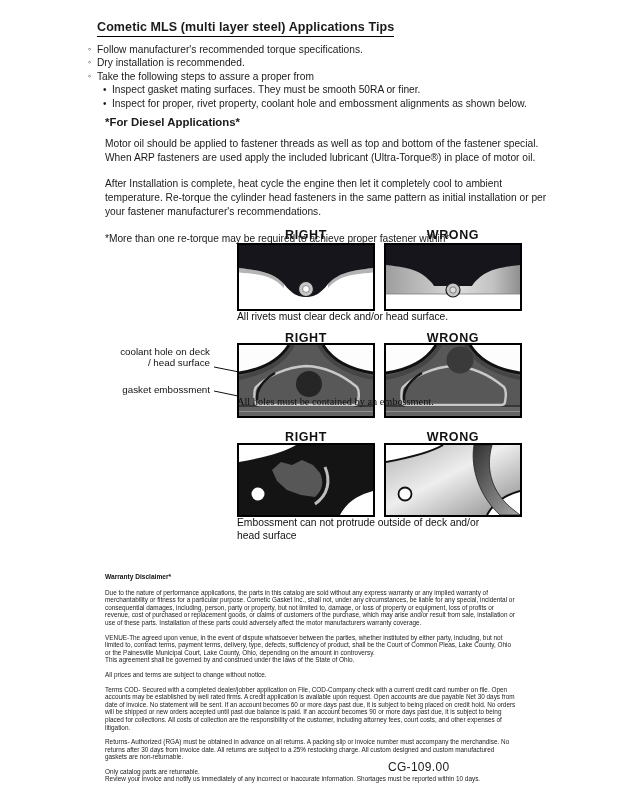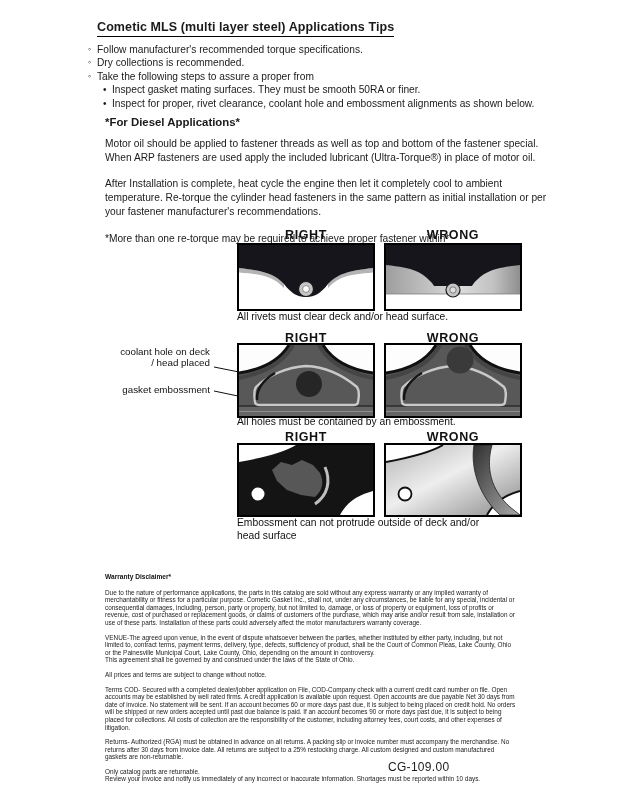--- a/index.html
+++ b/index.html
@@ -38,25 +38,25 @@
 </head>
 <body>
 
 <div id="page">
 
   <div class="title">Cometic MLS (multi layer steel) Applications Tips</div>
 
   <div class="tips">
     <ul>
       <li>Follow manufacturer's recommended torque specifications.</li>
-      <li>Dry collections is recommended.</li>
+      <li>Dry installation is recommended.</li>
       <li>Take the following steps to assure a proper from</li>
       <ul>
         <li>Inspect gasket mating surfaces.  They must be smooth 50RA or finer.</li>
-        <li>Inspect for proper, rivet clearance, coolant hole and embossment alignments as shown below.</li>
+        <li>Inspect for proper, rivet property, coolant hole and embossment alignments as shown below.</li>
       </ul>
     </ul>
   </div>
 
   <div class="diesel">
     <h2>*For Diesel Applications*</h2>
     <p>Motor oil should be applied to fastener threads as well as top and bottom of the fastener special. When ARP fasteners are used apply the included lubricant (Ultra-Torque®) in place of motor oil.</p>
     <p>After Installation is complete, heat cycle the engine then let it completely cool to ambient temperature. Re-torque the cylinder head fasteners in the same pattern as initial installation or per your fastener manufacturer's recommendations.</p>
     <p>*More than one re-torque may be required to achieve proper fastener within*</p>
   </div>
@@ -94,21 +94,21 @@
       <circle cx="67" cy="45" r="7" fill="#c6c6c6" stroke="#1a1a1a" stroke-width="1.2"></circle>
       <circle cx="67" cy="45" r="3.2" fill="#dddddd" stroke="#666" stroke-width="0.8"></circle>
     </svg>
   </div>
 
   <div class="dcap" style="left:237px;top:311px;width:290px;">All rivets must clear deck and/or head surface.</div>
 
   <div class="dlabel" style="left:237px;top:331px;">RIGHT</div>
   <div class="dlabel" style="left:384px;top:331px;">WRONG</div>
 
-  <div class="callout" style="left:120px;top:346px;width:90px;">coolant hole on deck / head placed</div>
+  <div class="callout" style="left:120px;top:346px;width:90px;">coolant hole on deck / head surface</div>
   <div class="callout" style="left:120px;top:384px;width:90px;">gasket embossment</div>
   <svg class="clines" style="left:213px;top:358px;" width="94" height="50">
     <line x1="1" y1="9" x2="91" y2="27" stroke="#111" stroke-width="1"></line>
     <line x1="1" y1="33" x2="49" y2="43" stroke="#111" stroke-width="1"></line>
   </svg>
 
   <div class="dbox" style="left:237px;top:343px;height:71px;">
     <svg width="134" height="71" viewBox="0 0 134 71">
       <rect width="134" height="71" fill="#585858"></rect>
       <path d="M0,0 L50,0 C42,13 27,24 0,28 Z" fill="#fdfdfd"></path>
@@ -137,21 +137,21 @@
       <path d="M84,0 C92,13 107,24 134,28" stroke="#111" stroke-width="3" fill="none"></path>
       <rect x="0" y="61" width="134" height="10" fill="#656565"></rect>
       <line x1="0" y1="61" x2="134" y2="61" stroke="#2b2b2b" stroke-width="1.4"></line>
       <line x1="0" y1="66.5" x2="134" y2="66.5" stroke="#8f8f8f" stroke-width="1"></line>
       <path d="M16,57 C15,50 15,45 17,42 C28,31 48,22 67,21 C88,22 106,32 118,42 C120,45 120,52 119,57 C119,59 117,60 114,60 L21,60 C18,60 16,59 16,57 Z" stroke="#c9c9c9" stroke-width="2.4" fill="none"></path>
       <path d="M18,55 C17,45 24,35 36,28" stroke="#151515" stroke-width="2.6" fill="none"></path>
       <circle cx="74" cy="15" r="13.5" fill="#3a3a3a"></circle>
     </svg>
   </div>
 
-  <div class="dcap" style="left:237px;top:416px;width:290px;">All holes must be contained by an embossment.</div>
+  <div class="dcap" style="left:237px;top:396px;width:290px;font-family:Liberation Serif, serif;">All holes must be contained by an embossment.</div>
 
   <div class="dlabel" style="left:237px;top:430px;">RIGHT</div>
   <div class="dlabel" style="left:384px;top:430px;">WRONG</div>
 
   <div class="dbox" style="left:237px;top:443px;height:70px;">
     <svg width="134" height="70" viewBox="0 0 134 70">
       <rect width="134" height="70" fill="#ffffff"></rect>
       <path d="M0,17 C22,13 44,8 57,0 L134,0 L134,46 C119,50 108,57 101,70 L0,70 Z" fill="#141414"></path>
       <path d="M86,22 C92,36 89,50 76,59" stroke="#bfbfbf" stroke-width="3" fill="none"></path>
       <path d="M33,25 L42,17 L53,20 L63,15 L74,20 L81,28 C85,37 84,45 76,52 L62,50 L48,45 L38,36 Z" fill="#575757"></path>

